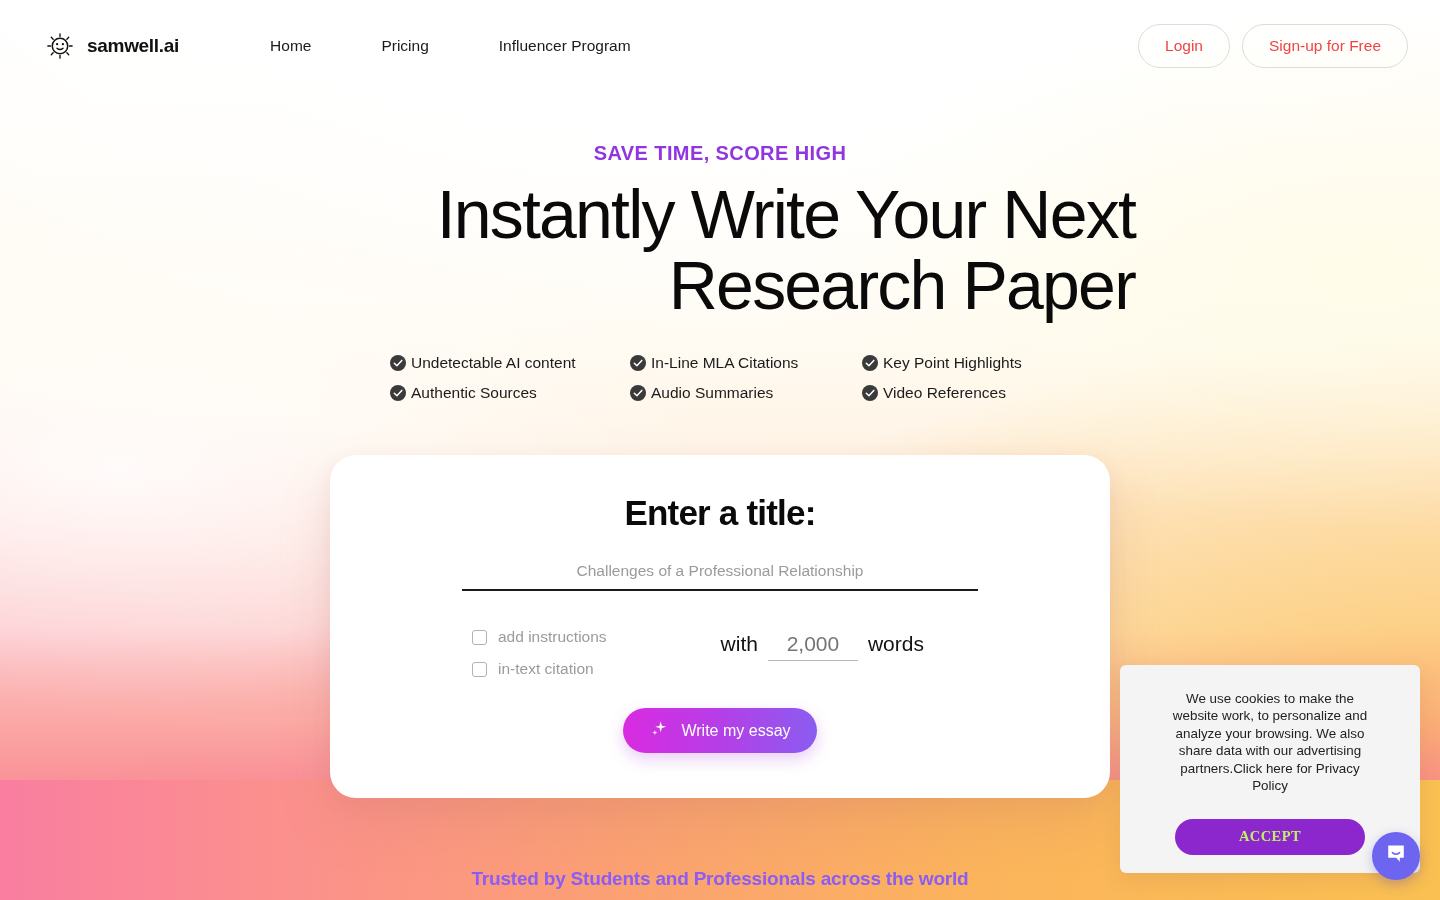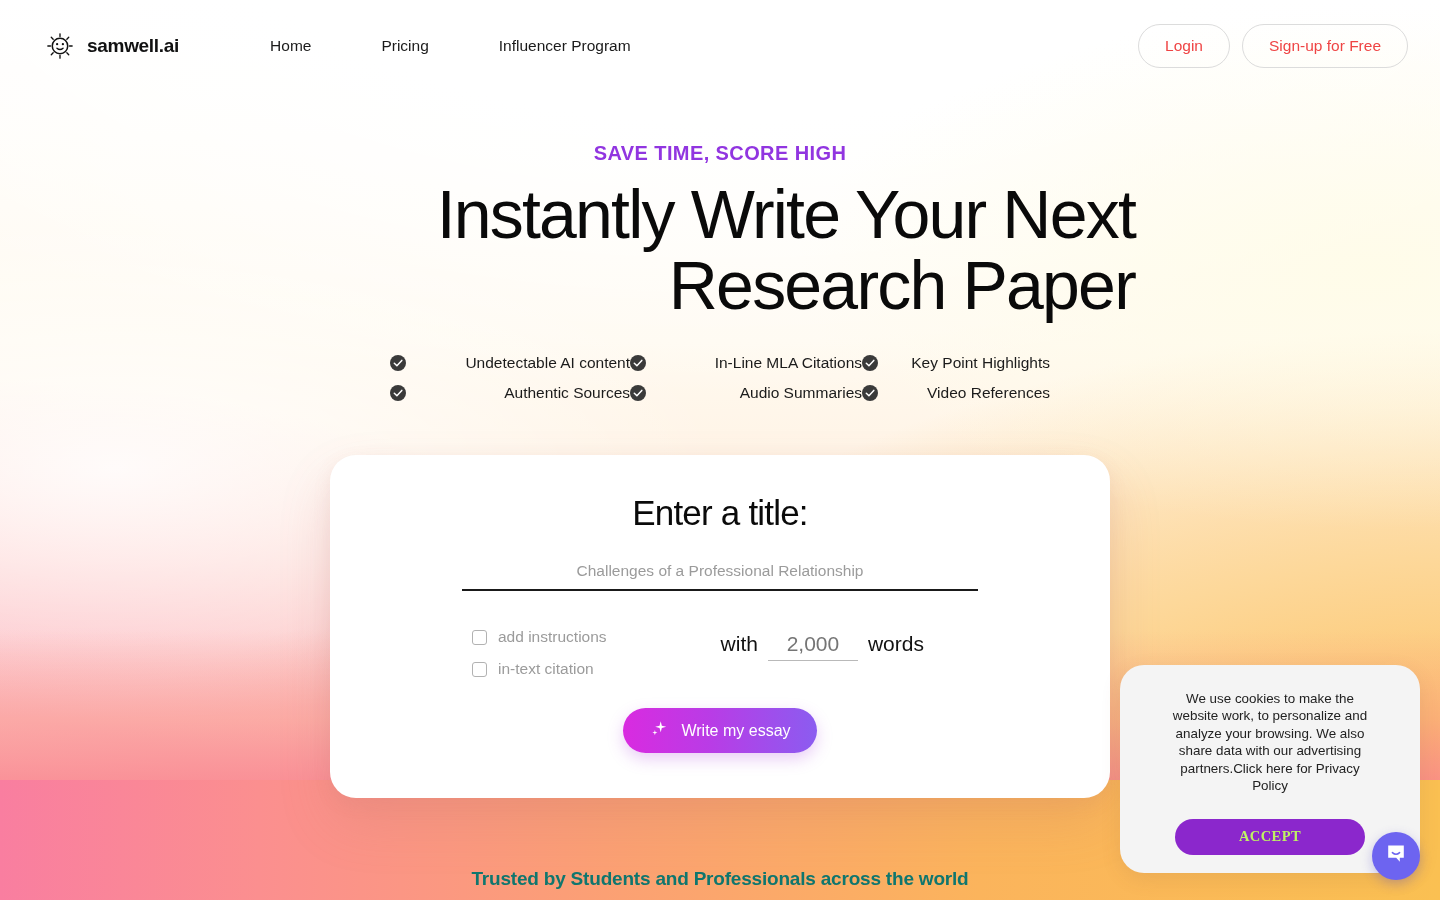--- a/index.html
+++ b/index.html
@@ -68,33 +68,33 @@
     font-size:68px; font-weight:400; line-height:1.04; color:#0a0a0a;
     letter-spacing:-1.8px;
     max-width:830px; margin-left:auto; margin-right:auto;text-align:right;
   }
 
   .features {
     margin:0 auto; margin-top:34px; width:660px;
     display:grid; grid-template-columns:240px 232px 188px;
     row-gap:12px; text-align:left;
   }
-  .feat { display:flex; align-items:center; gap:11px;justify-content:space-between; }
+  .feat { display:flex; align-items:center; gap:5px; }
   .feat-label { font-size:15.5px; color:#1b1b1b; white-space:nowrap; }
   .check { width:16px; height:16px; flex:none; }
 
   
   .card {
     position:absolute; left:330px; top:455px; width:780px; height:343px;
     background:#fff; border-radius:26px; z-index:21;
     box-shadow: 0 26px 52px rgba(190,110,110,.18), 0 6px 18px rgba(190,120,110,.10);
   }
   .card-title {
     text-align:center; margin-top:38px;
-    font-size:35px; font-weight:400; color:#0a0a0a; letter-spacing:-.8px;
+    font-size:35px; font-weight:700; color:#0a0a0a; letter-spacing:-.8px;
   }
   .title-field {
     margin:0 auto; margin-top:29px; width:516px;
     border-bottom:2.5px solid #1a1a1a;
   }
   .title-field input {
     width:100%; border:none; outline:none; background:transparent;
     font-family:inherit; font-size:15.5px; color:#2b2b2b;
     text-align:center; padding-bottom:9px;
   }
@@ -125,27 +125,27 @@
     display:flex; align-items:center; gap:13px; height:45px; padding:8px 26px;
     border:none; border-radius:999px; cursor:pointer;
     background:linear-gradient(90deg,#d92be0 0%, #b93ce6 45%, #8b5cf0 100%);
     color:#fff; font-family:inherit; font-size:16px;
     box-shadow:0 6px 16px rgba(170,60,220,.26);
   }
 
   
   .trusted {
     position:absolute; left:0; right:0; top:868px; text-align:center; z-index:22;
-    font-size:19px; font-weight:bold; color:#0f766e; letter-spacing:-.2px;
+    font-size:19px; font-weight:bold; color:#8b5cf6; letter-spacing:-.2px;
   }
 
   
   .cookie {
     position:absolute; left:1120px; top:665px; width:300px; height:208px;
-    background:#f4f4f4; border-radius:24px; z-index:40;
+    background:#f4f4f4; border-radius:6px; z-index:40;
     display:flex; flex-direction:column; align-items:center;
     box-shadow:0 6px 20px rgba(120,80,60,.12);
   }
   .cookie-text {
     margin-top:25px; width:210px; text-align:center;
     font-size:13.4px; line-height:1.30; color:#222;
   }
   .cookie-accept {
     margin-top:24px; width:190px; height:36px; border:none; border-radius:999px;
     background:#8b27cc; color:#bef264; font-family:Liberation Serif, serif; font-size:14.5px;

